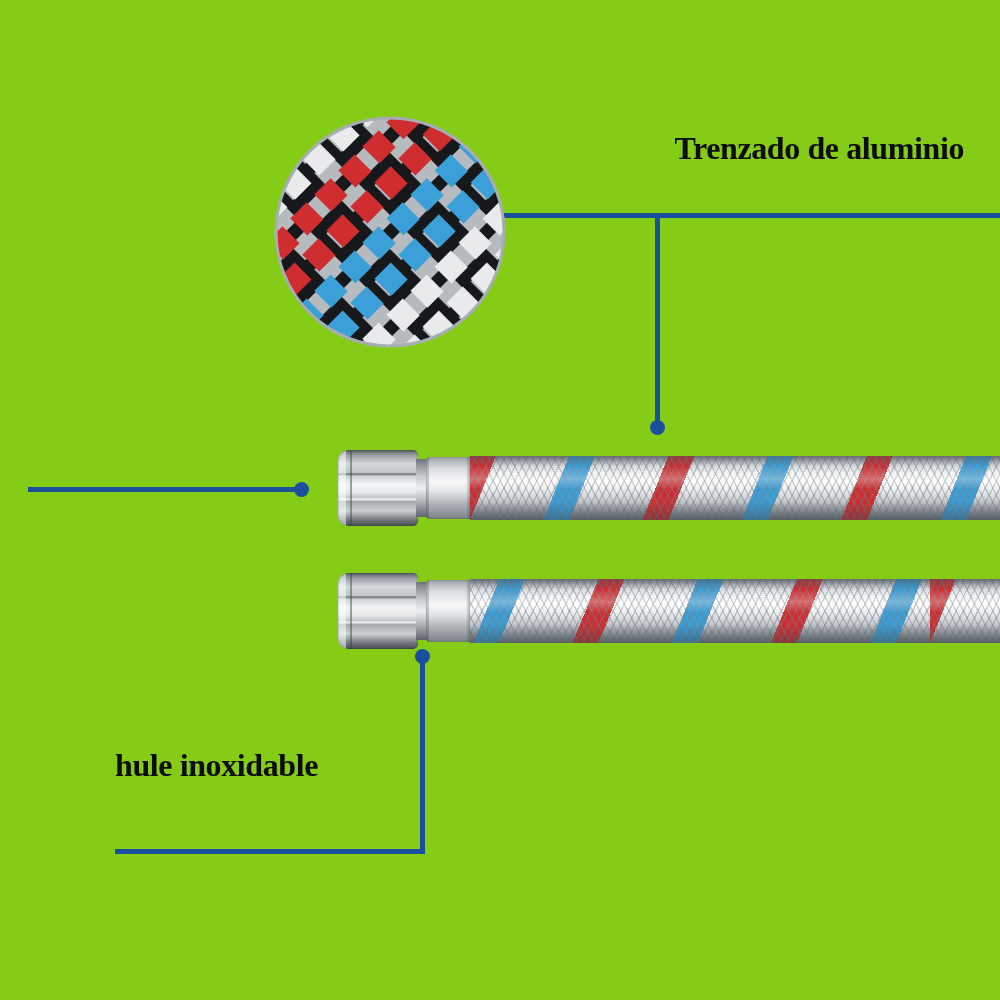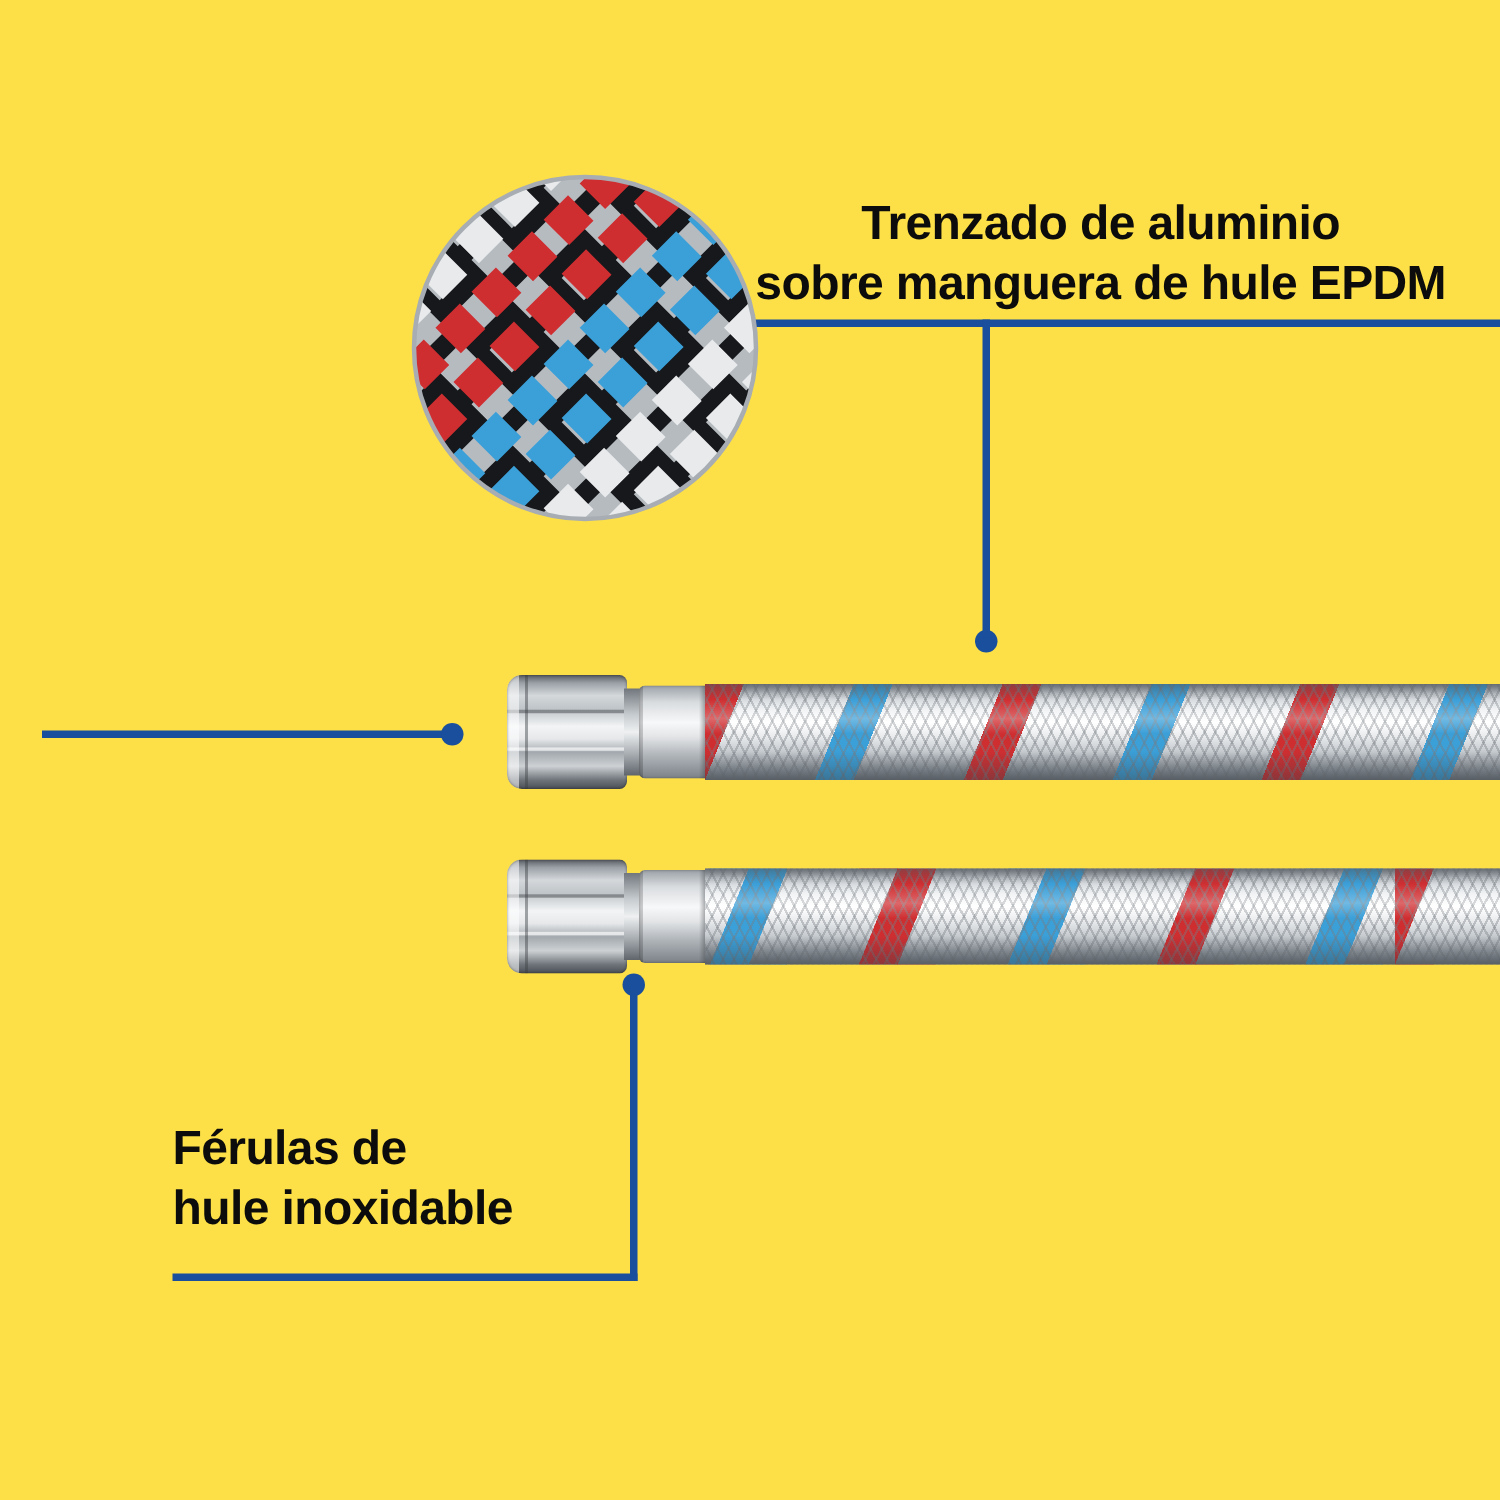--- a/index.html
+++ b/index.html
@@ -2,22 +2,22 @@
 <html style="--accent: #1a4f9d; --braid-red: #cf2e31; --braid-blue: #3b9fd8; --metal-silver: #d4d8db;"><head>
 <meta charset="utf-8">
 <style>
   :root{
     --accent:#1a4f9d;
     --braid-red:#cf2e31;
     --braid-blue:#3b9fd8;
   }
   html,body{margin:0;padding:0;background:#ffffff;}
   .canvas{
-    position:relative;width:1000px;height:1000px;background:#fde047;
-    overflow:hidden;font-family:Liberation Sans, sans-serif;
+    position:relative;width:1000px;height:1000px;background:#84cc16;
+    overflow:hidden;font-family:Liberation Serif, serif;
   }
   .label{
     position:absolute;font-weight:700;color:#0c0c0c;
     font-size:32px;line-height:40px;letter-spacing:-0.4px;white-space:nowrap;
   }
   .label-braid{top:128px;right:36px;text-align:center;}
   .label-nuts{left:28px;top:442px;}
   .label-ferrules{left:115px;top:745px;}
   .cline{position:absolute;background:var(--accent);}
   .dot{position:absolute;width:15px;height:15px;border-radius:50%;background:var(--accent);}
@@ -112,31 +112,29 @@
           <line x1="-130" y1="254" x2="366" y2="254" stroke="#e8eaec" stroke-dashoffset="17"></line>
           <line x1="-130" y1="288" x2="366" y2="288" stroke="#e8eaec" stroke-dashoffset="0"></line>
         </g>
       </g>
       <circle cx="118" cy="118" r="114" fill="none" stroke="#a7adb2" stroke-width="3"></circle>
     </svg>
   </div>
 
   <div class="label label-braid">
     <div>Trenzado de aluminio</div>
-    <div>sobre manguera de hule EPDM</div>
   </div>
   <div class="cline line-braid-h"></div>
   <div class="cline line-braid-v"></div>
   <div class="dot dot-braid"></div>
 
   <div class="cline line-nuts"></div>
   <div class="dot dot-nuts"></div>
 
   <div class="label label-ferrules">
-    <div>Férulas de</div>
     <div>hule inoxidable</div>
   </div>
   <div class="cline line-ferrules-h"></div>
   <div class="cline line-ferrules-v"></div>
   <div class="dot dot-ferrules"></div>
 
   <div class="hose hose-top">
     <div class="nut"></div>
     <div class="collar"></div>
     <div class="ferrule"></div>

